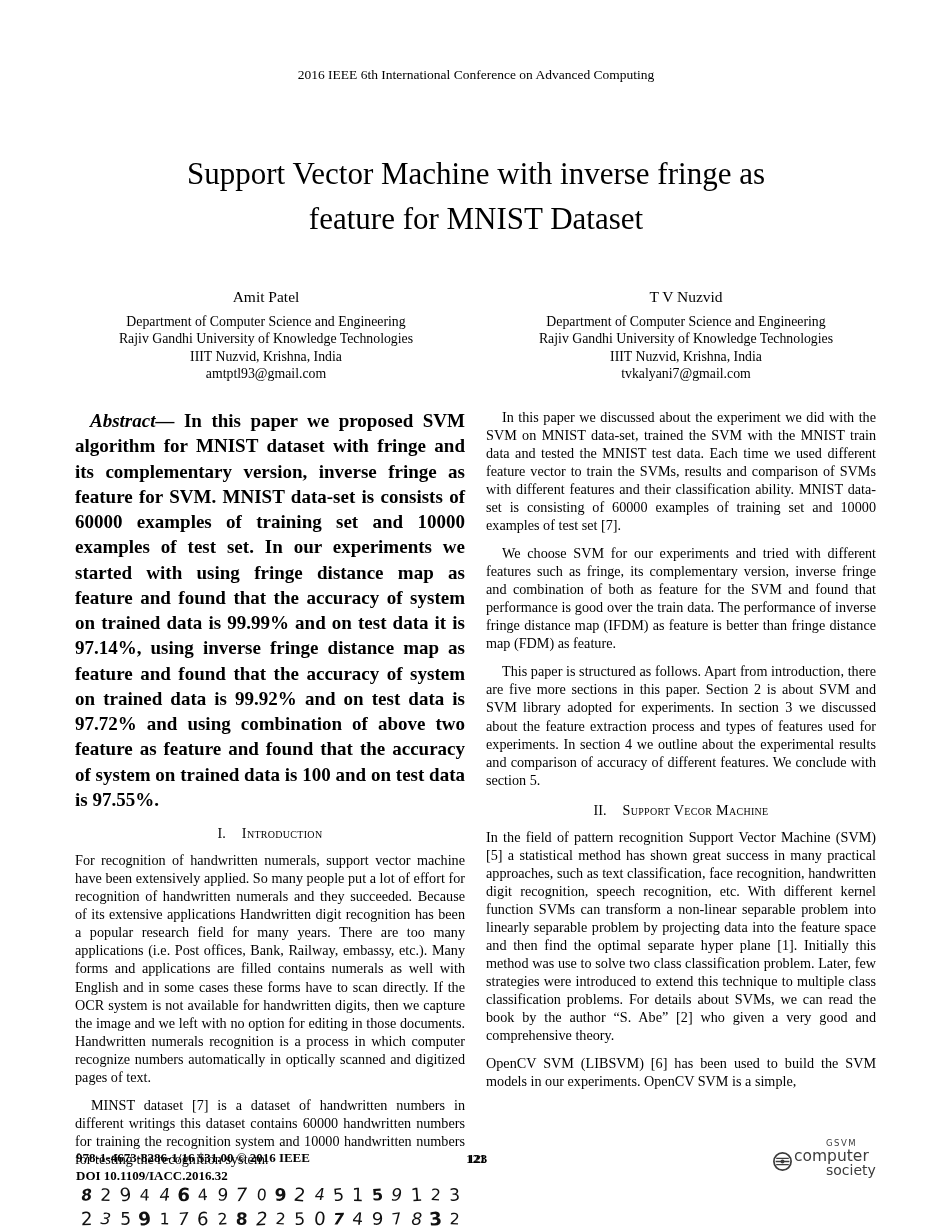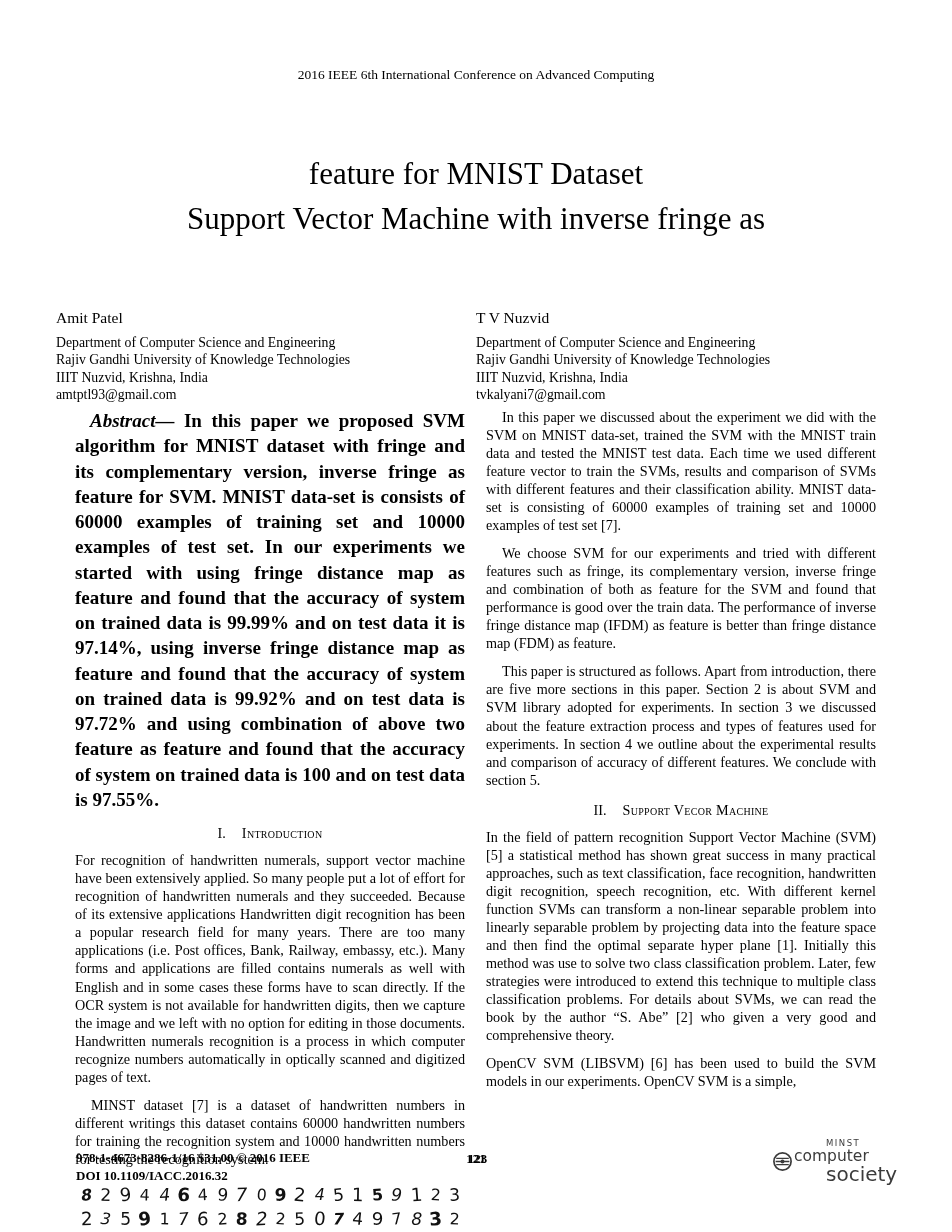--- a/index.html
+++ b/index.html
@@ -17,21 +17,21 @@
   .header { position: absolute; top: 67px; left: 0; width: 100%; height: 20px; font-size: 13.5px; }
   .hline { position: absolute; top: 0; left: 0; width: 100%; text-align: center; white-space: nowrap; }
   .hline2 { top: 0.6px; left: 1px; }
 
   
   .title { position: absolute; top: 152px; left: 76px; width: 800px; text-align: center;
            font-size: 31px; line-height: 1.45; }
 
   
   .authors { position: absolute; top: 288px; left: 56px; width: 840px; display: flex; }
-  .author { flex: 1; text-align: left; margin-top: 21px; }
+  .author { flex: 1; text-align: center; }
   .author .name { font-size: 15.5px; margin-bottom: 7px; }
   .author .aff { font-size: 13.8px; line-height: 1.26; }
 
   
   .columns { position: absolute; top: 408px; left: 75px; width: 802px; display: flex; gap: 21px; }
   .col { width: 390px; text-align: justify; font-size: 14.2px; line-height: 1.27; }
 
   .abstract { font-weight: bold; font-size: 19px; line-height: 1.33; text-indent: 15px; margin-bottom: 9px; }
   .ab-label { font-style: italic; }
   .keywords { font-weight: bold; font-style: italic; font-size: 13.1px; line-height: 1.33;
@@ -64,34 +64,34 @@
   .pn2 { left: 1.5px; top: 0.4px; }
 
   
   .cs-logo { position: absolute; left: 770px; top: 1136px; width: 118px; height: 52px; color: #3b3b3b; }
   .cs-emblem { position: absolute; left: 2px; top: 15px; }
   .cs-ieee { position: absolute; left: 56px; top: 2px; font-family: "DejaVu Sans", sans-serif;
              font-size: 8.5px; letter-spacing: 1.5px; }
   .cs-computer { position: absolute; left: 24px; top: 11px; font-family: "DejaVu Sans", sans-serif;
                  font-size: 15.5px; }
   .cs-society { position: absolute; left: 56px; top: 26px; font-family: "DejaVu Sans", sans-serif;
-                font-size: 20px; }
+                font-size: 14px; }
 </style>
 </head>
 <body>
 
 <div class="page">
 
   <div class="header">
     <div class="hline">2016 IEEE 6th International Conference on Advanced Computing</div>
   </div>
 
   <div class="title">
+    <div>Support Vector Machine with inverse fringe as</div>
     <div>feature for MNIST Dataset</div>
-    <div>Support Vector Machine with inverse fringe as</div>
   </div>
 
   <div class="authors">
     <div class="author">
       <div class="name">Amit Patel</div>
       <div class="aff">Department of Computer Science and Engineering</div>
       <div class="aff">Rajiv Gandhi University of Knowledge Technologies</div>
       <div class="aff">IIIT Nuzvid, Krishna, India</div>
       <div class="aff">amtptl93@gmail.com</div>
     </div>
@@ -148,18 +148,18 @@
   </div>
 
   <div class="cs-logo">
     <span class="cs-emblem">
       <svg width="21" height="21" viewBox="0 0 21 21">
         <circle cx="10.5" cy="10.5" r="8.6" fill="none" stroke="#3b3b3b" stroke-width="1.7"></circle>
         <path d="M4.2 7.4 H16.8 M3.6 10.5 H17.4 M4.2 13.6 H16.8" stroke="#3b3b3b" stroke-width="1.3" fill="none"></path>
         <circle cx="10.5" cy="10.5" r="2" fill="#3b3b3b"></circle>
       </svg>
     </span>
-    <div class="cs-ieee">MINST</div>
+    <div class="cs-ieee">GSVM</div>
     <div class="cs-computer">computer</div>
     <div class="cs-society">society</div>
   </div>
 
 </div>
 
 </body></html>

